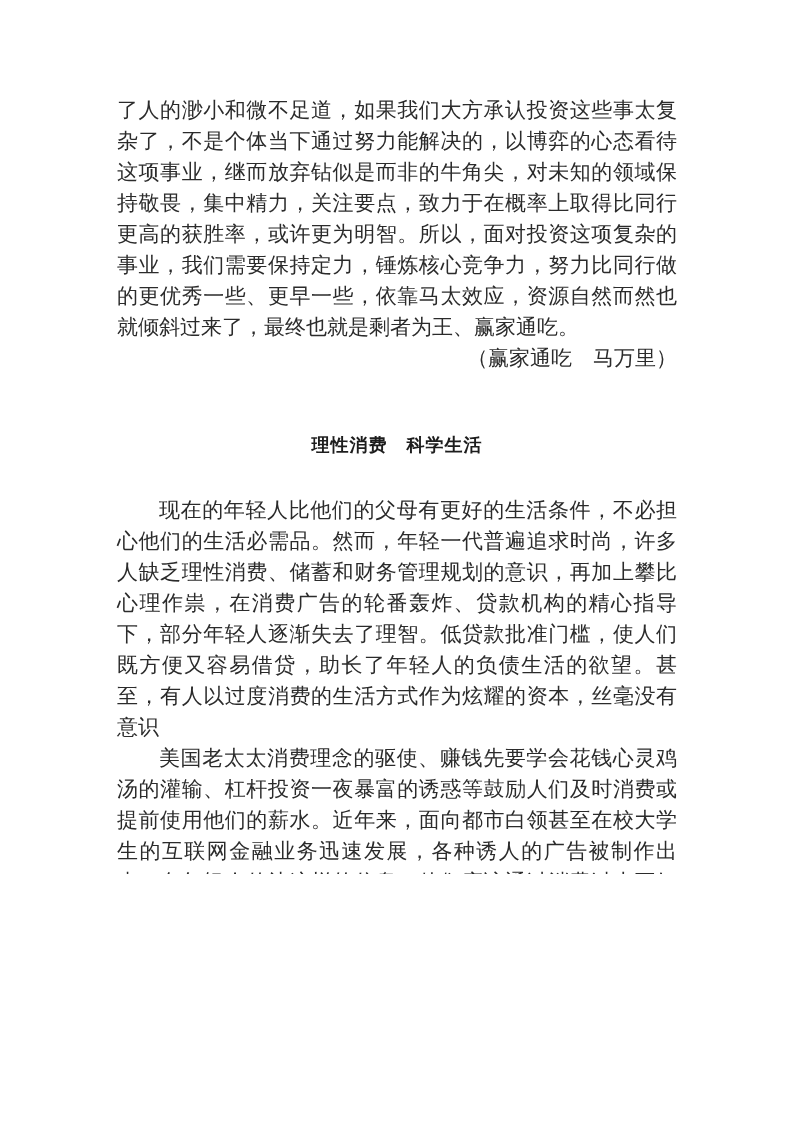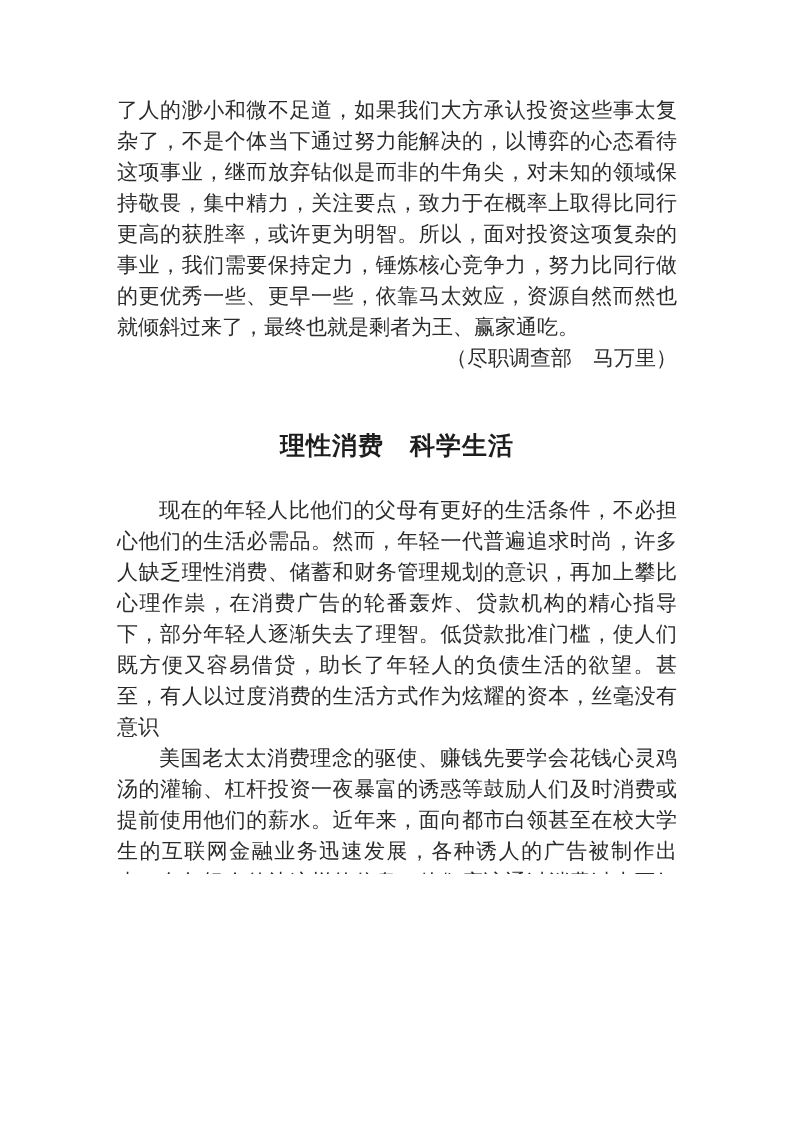--- a/index.html
+++ b/index.html
@@ -28,21 +28,21 @@
     text-indent: 0;
   }
   .attribution {
     text-align: right;
     font-size: 21px;
     line-height: 31px;
   }
   .section-title {
     font-family: "Liberation Sans", "DejaVu Sans", sans-serif;
     font-weight: bold;
-    font-size: 25px;
+    font-size: 18px;
     line-height: 36px;
     letter-spacing: 1px;
     text-align: center;
     color: #1d1d1d;
     margin: 53px 0 32px 0;
   }
   .para-indent {
     text-indent: 2em;
   }
   .page-number {
@@ -53,21 +53,21 @@
     margin-top: 14px;
   }
 </style>
 </head>
 <body>
 
 <div class="page">
 
   <div class="body-text">
     <p class="para-continued">了人的渺小和微不足道，如果我们大方承认投资这些事太复杂了，不是个体当下通过努力能解决的，以博弈的心态看待这项事业，继而放弃钻似是而非的牛角尖，对未知的领域保持敬畏，集中精力，关注要点，致力于在概率上取得比同行更高的获胜率，或许更为明智。所以，面对投资这项复杂的事业，我们需要保持定力，锤炼核心竞争力，努力比同行做的更优秀一些、更早一些，依靠马太效应，资源自然而然也就倾斜过来了，最终也就是剩者为王、赢家通吃。</p>
-    <p class="attribution">（尽职调查部　马万里）</p>
+    <p class="attribution">（赢家通吃　马万里）</p>
   </div>
 
   <h1 class="section-title">理性消费　科学生活</h1>
 
   <div class="body-text">
     <p class="para-indent">现在的年轻人比他们的父母有更好的生活条件，不必担心他们的生活必需品。然而，年轻一代普遍追求时尚，许多人缺乏理性消费、储蓄和财务管理规划的意识，再加上攀比心理作祟，在消费广告的轮番轰炸、贷款机构的精心指导下，部分年轻人逐渐失去了理智。低贷款批准门槛，使人们既方便又容易借贷，助长了年轻人的负债生活的欲望。甚至，有人以过度消费的生活方式作为炫耀的资本，丝毫没有意识</p>
     <p class="para-indent">美国老太太消费理念的驱使、赚钱先要学会花钱心灵鸡汤的灌输、杠杆投资一夜暴富的诱惑等鼓励人们及时消费或提前使用他们的薪水。近年来，面向都市白领甚至在校大学生的互联网金融业务迅速发展，各种诱人的广告被制作出来，向年轻人传达这样的信息：他们应该通过消费过上更好的生活，而借钱可以帮助他们做到这一点。</p>
   </div>
 
   <div class="page-number">9</div>

